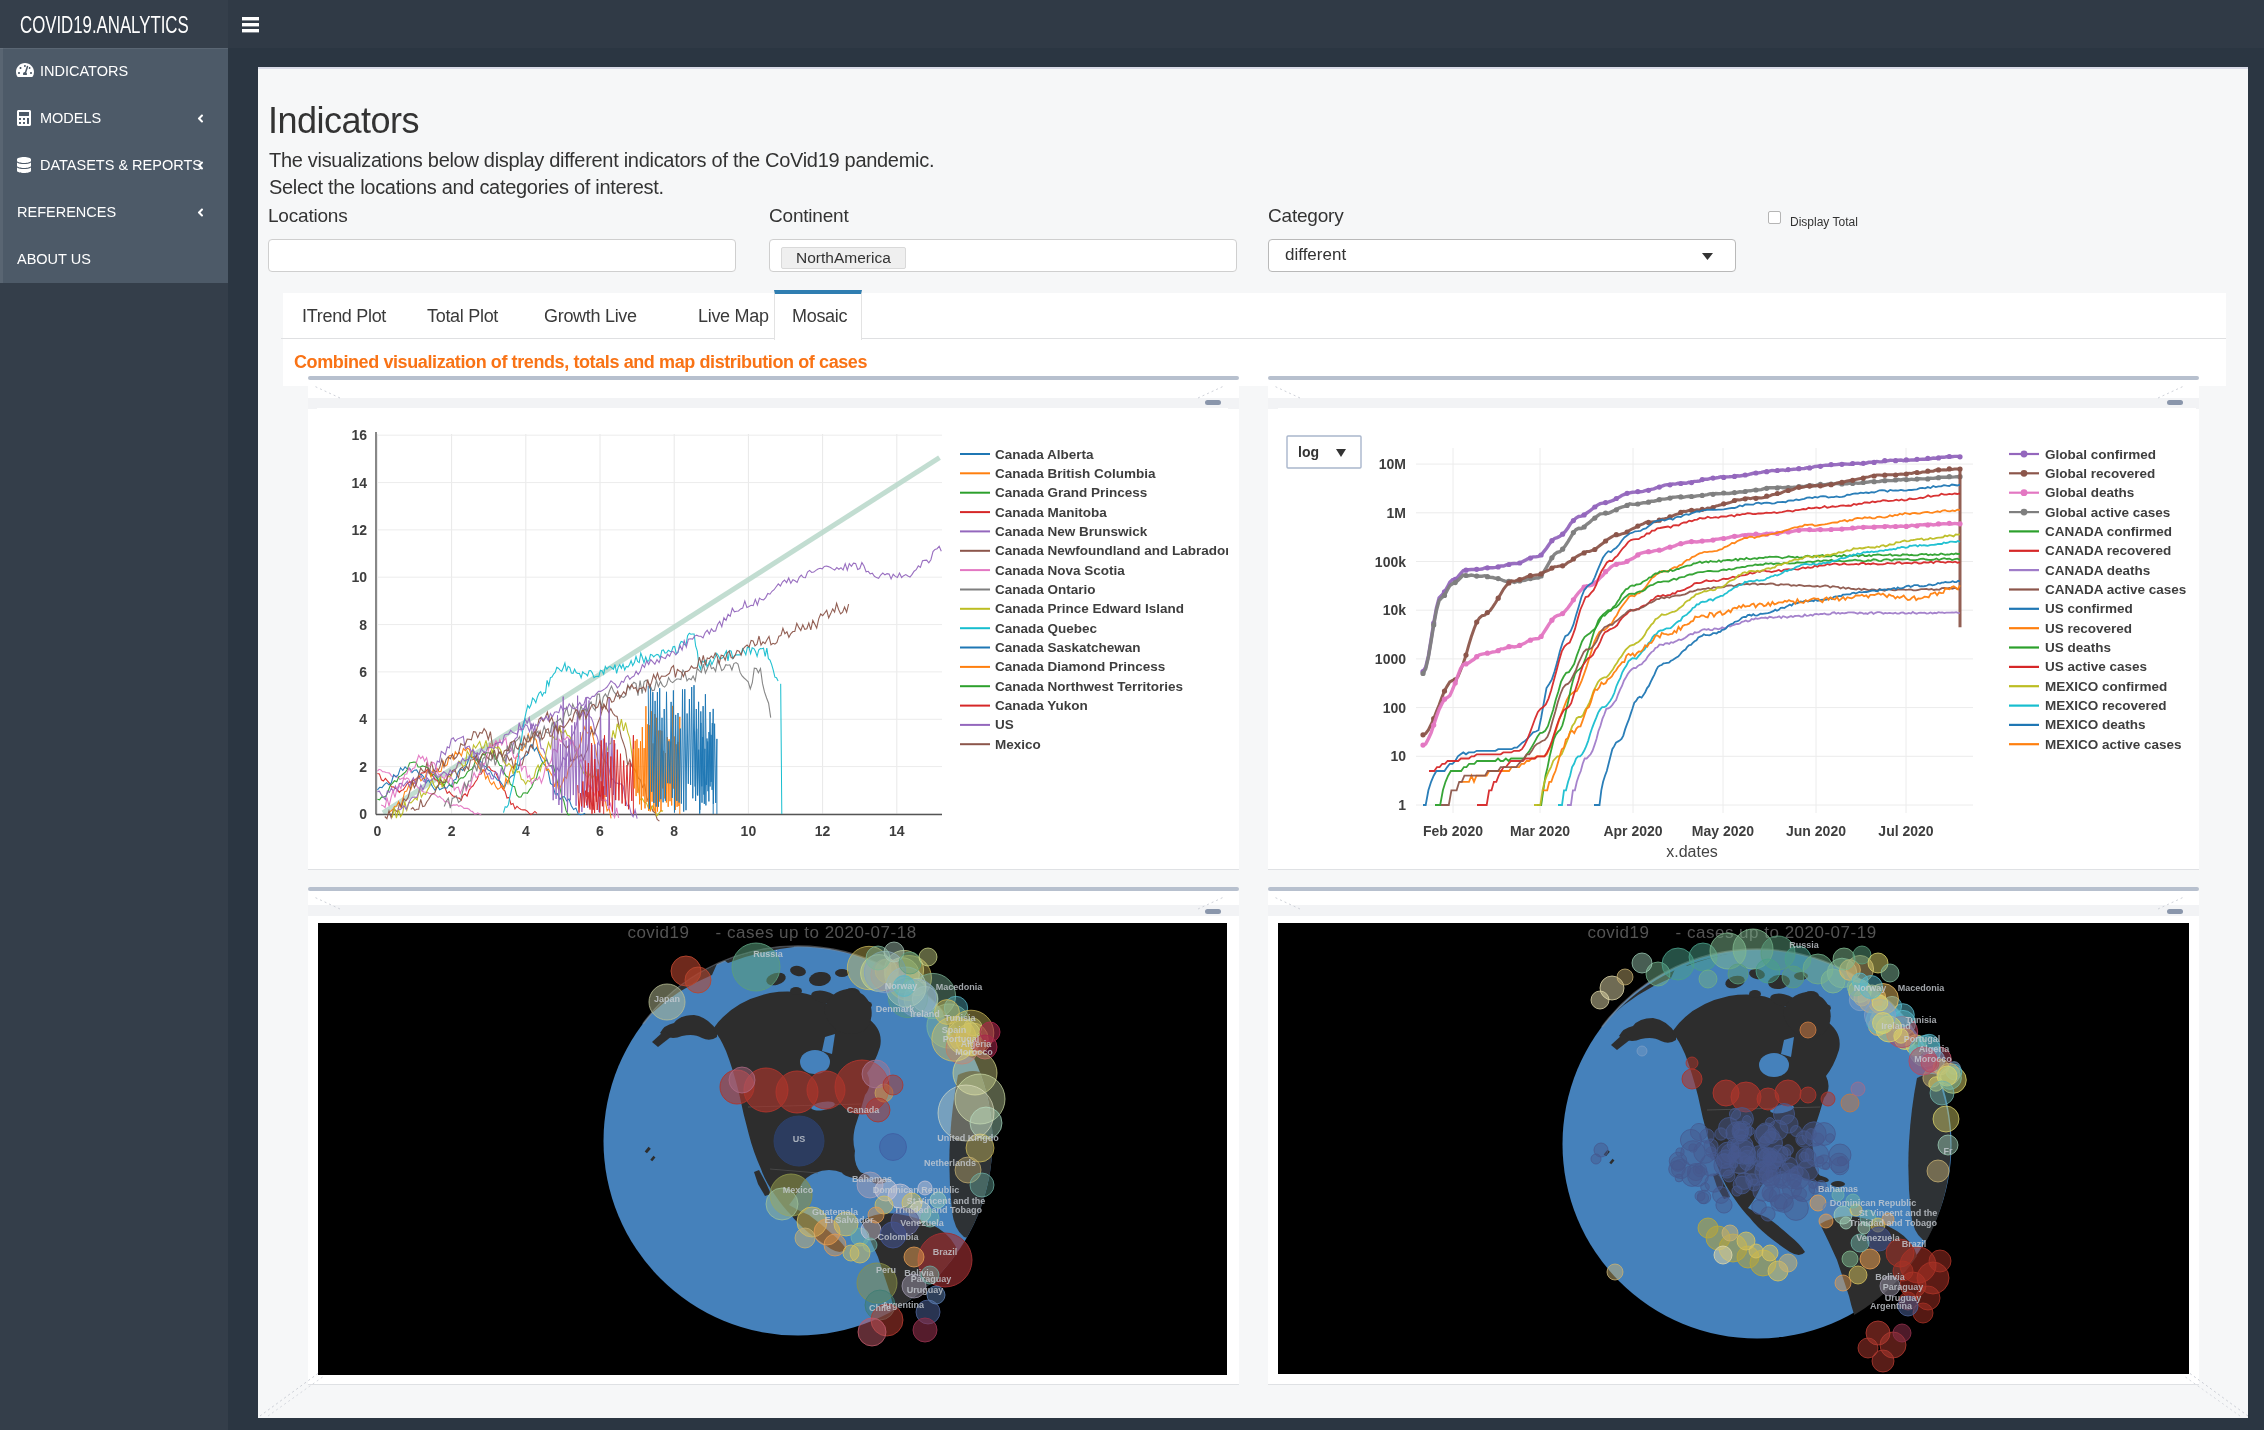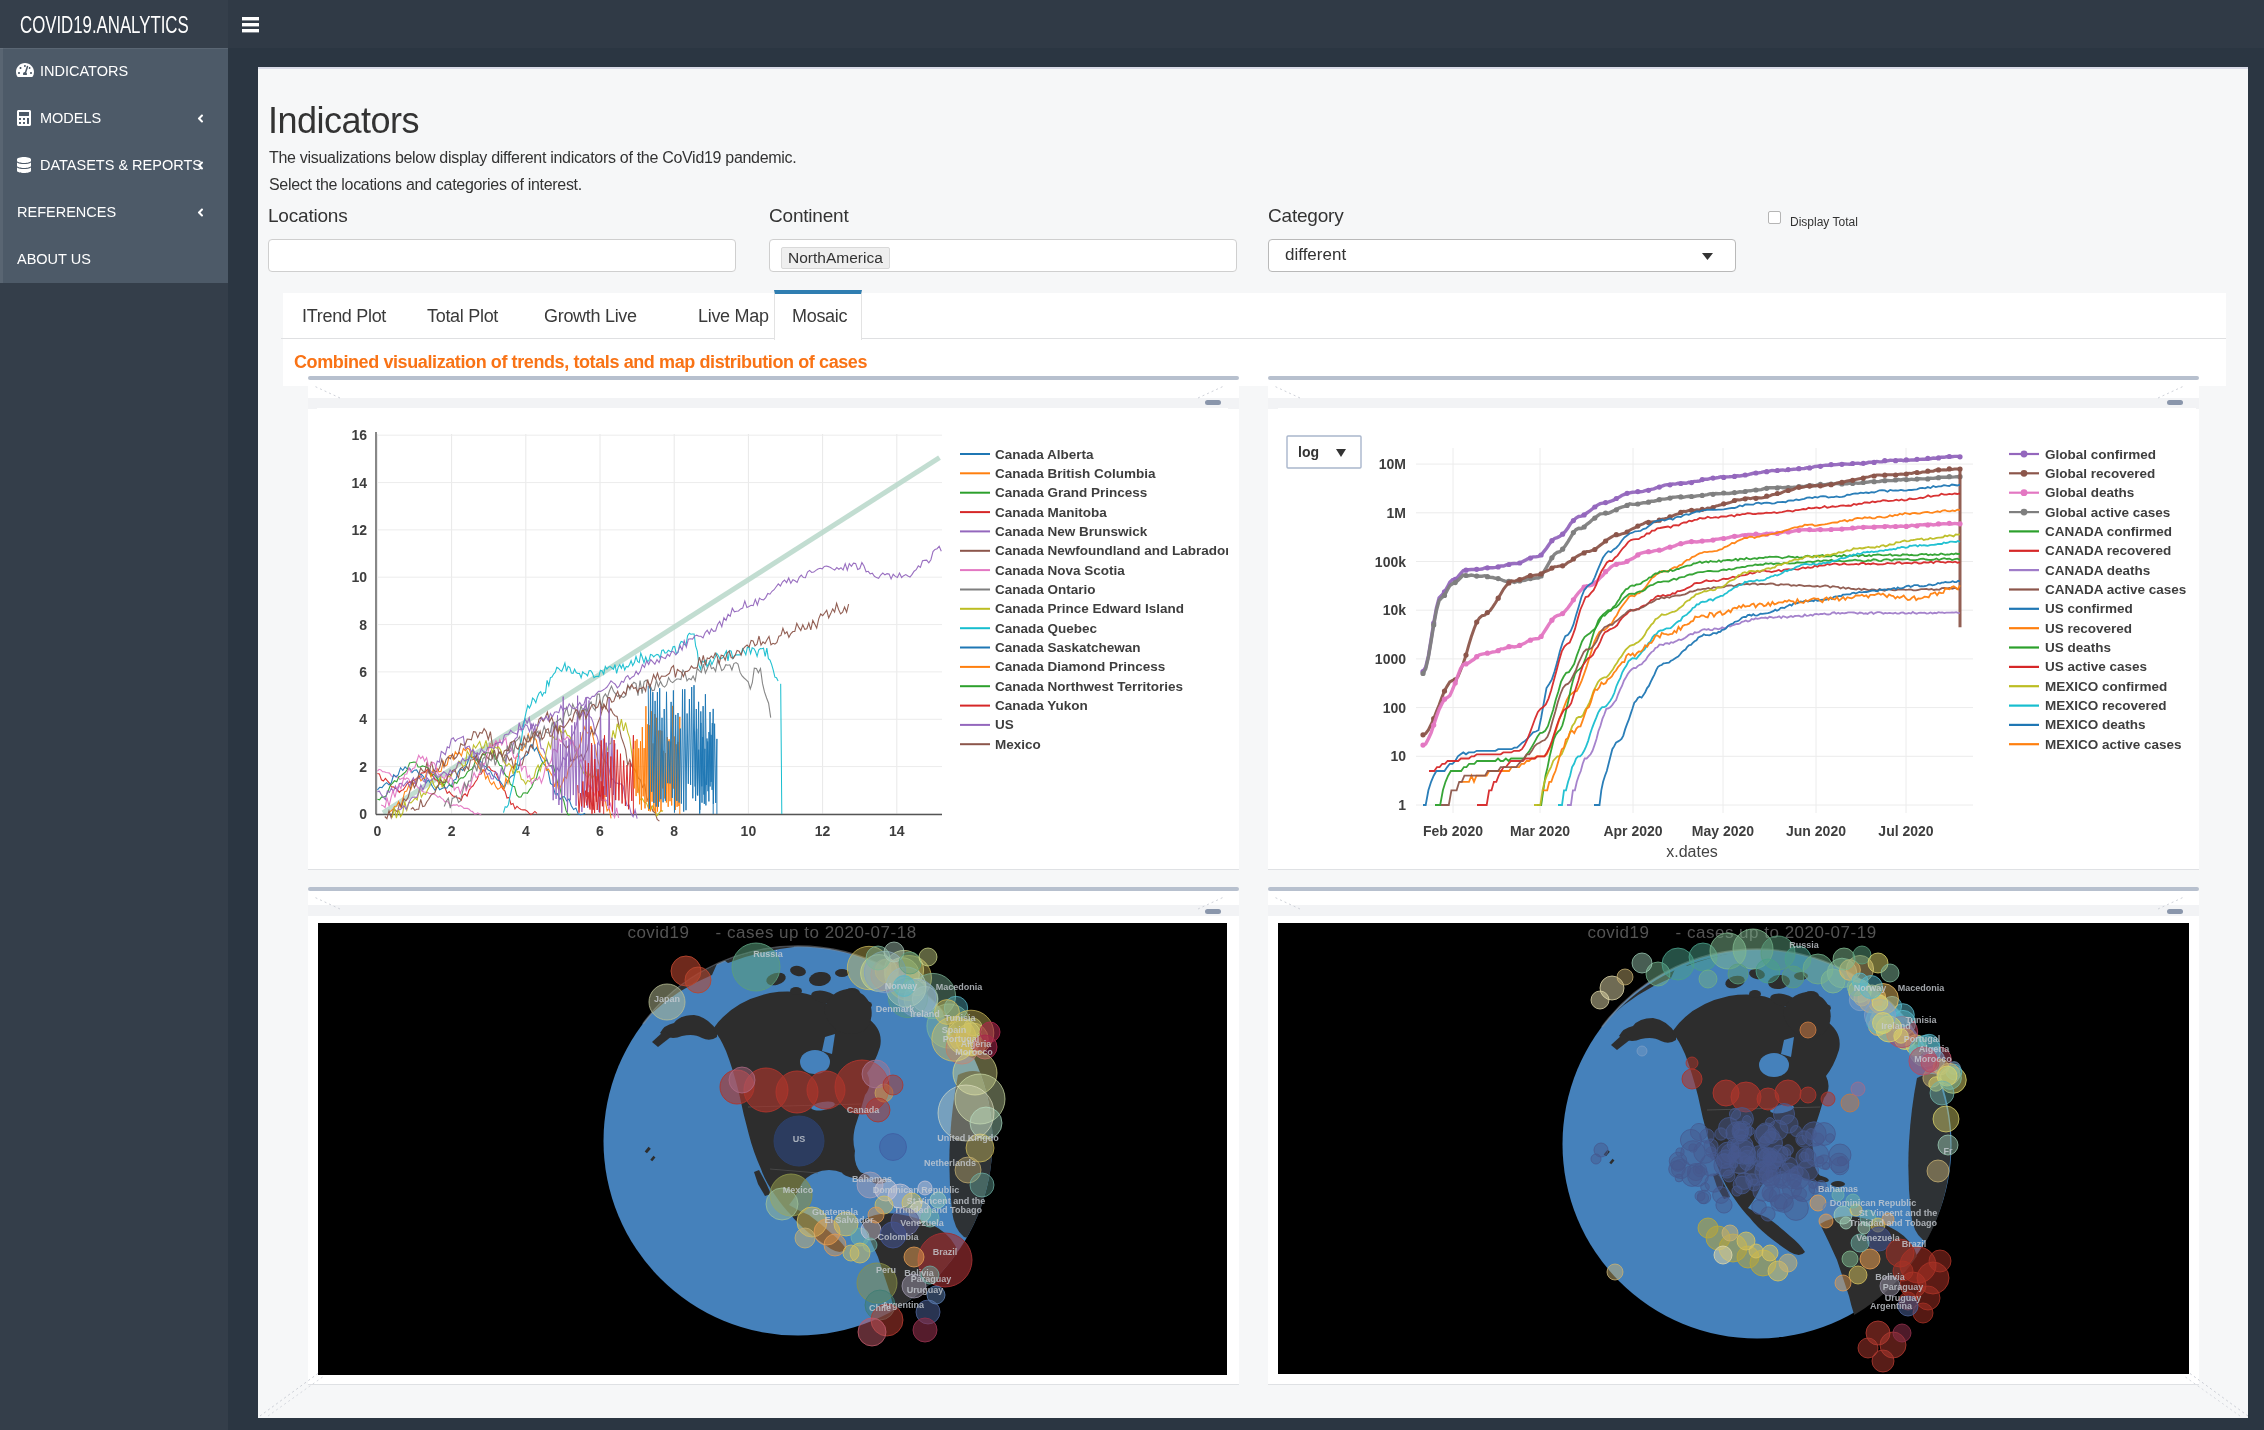--- a/index.html
+++ b/index.html
@@ -5,24 +5,24 @@
 .abs{position:absolute}
 #header{position:absolute;left:0;top:0;width:2264px;height:48px;background:#353f4b}
 #logo{position:absolute;left:20px;top:11px;color:#fff;font-size:24px;font-weight:400;letter-spacing:0px;transform:scaleX(0.70);transform-origin:left center;white-space:nowrap}
 #sidebar{position:absolute;left:0;top:48px;width:228px;height:1382px;background:#343e4a}
 #menu{position:absolute;left:0;top:0;width:228px;background:#4d5a68;box-shadow:inset 3px 0 0 rgba(255,255,255,0.07), inset 0 1px 0 rgba(255,255,255,0.08)}
 .mi{position:relative;height:47px;color:#fff;font-size:14.5px;line-height:47px;white-space:nowrap;overflow:hidden}
 .mi .ic{display:inline-block;width:24px;margin-left:16px}
 .mi .noic{margin-left:17px}
 #panel{position:absolute;left:258px;top:67px;width:1990px;height:1351px;background:#f6f7f8;border-top:2px solid #d9dbe7}
 #h1{position:absolute;left:268px;top:103px;font-size:36px;color:#333;letter-spacing:-0.5px;line-height:1}
-.para{position:absolute;left:269px;color:#333;font-size:16px;letter-spacing:-0.3px}
+.para{position:absolute;left:269px;color:#333;font-size:20px;letter-spacing:-0.3px}
 .lbl{position:absolute;top:205px;color:#333;font-size:19px;letter-spacing:-0.2px}
 .inp{position:absolute;top:239px;width:468px;height:33px;background:#fff;border:1px solid #cfcfcf;border-radius:4px}
-.tag{position:absolute;left:11px;top:7px;background:#efefef;border:1px solid #d9d9d9;border-radius:2px;font-size:15.5px;color:#333;padding:0px 6px;line-height:20px}
+.tag{position:absolute;left:11px;top:7px;background:#efefef;border:1px solid #d9d9d9;border-radius:2px;font-size:15.5px;color:#333;padding:0px 14px;line-height:20px}
 #whitestrip{position:absolute;left:283px;top:293px;width:1943px;height:93px;background:#fff}
 .tab{position:absolute;top:293px;height:46px;line-height:46px;font-size:18px;font-weight:normal;color:#3a3a3a;letter-spacing:-0.3px}
 #tabline{position:absolute;left:281px;top:338px;width:1945px;height:1px;background:#dfe0e2}
 #activetab{position:absolute;left:774px;top:290px;width:88px;height:50px;background:#fff;border-left:1px solid #e3e3e3;border-right:1px solid #e3e3e3;border-top:4px solid #2f7eb1}
 #combined{position:absolute;left:294px;top:352px;font-size:18px;font-weight:bold;color:#f97316;letter-spacing:-0.4px}
 .topbar{position:absolute;height:3.5px;background:#b7c0ce;border-radius:2px}
 .vbox{position:absolute;background:#fff;border-bottom:1px solid #dfe1e4}
 .gstrip{position:absolute;background:#f2f3f5}
 .pill{position:absolute;width:16px;height:4.5px;border-radius:2.5px;background:#8a96ab}
 .chk{position:absolute;left:1768px;top:211px;width:13px;height:13px;background:#fff;border:1px solid #b5b5b5;border-radius:2px}

